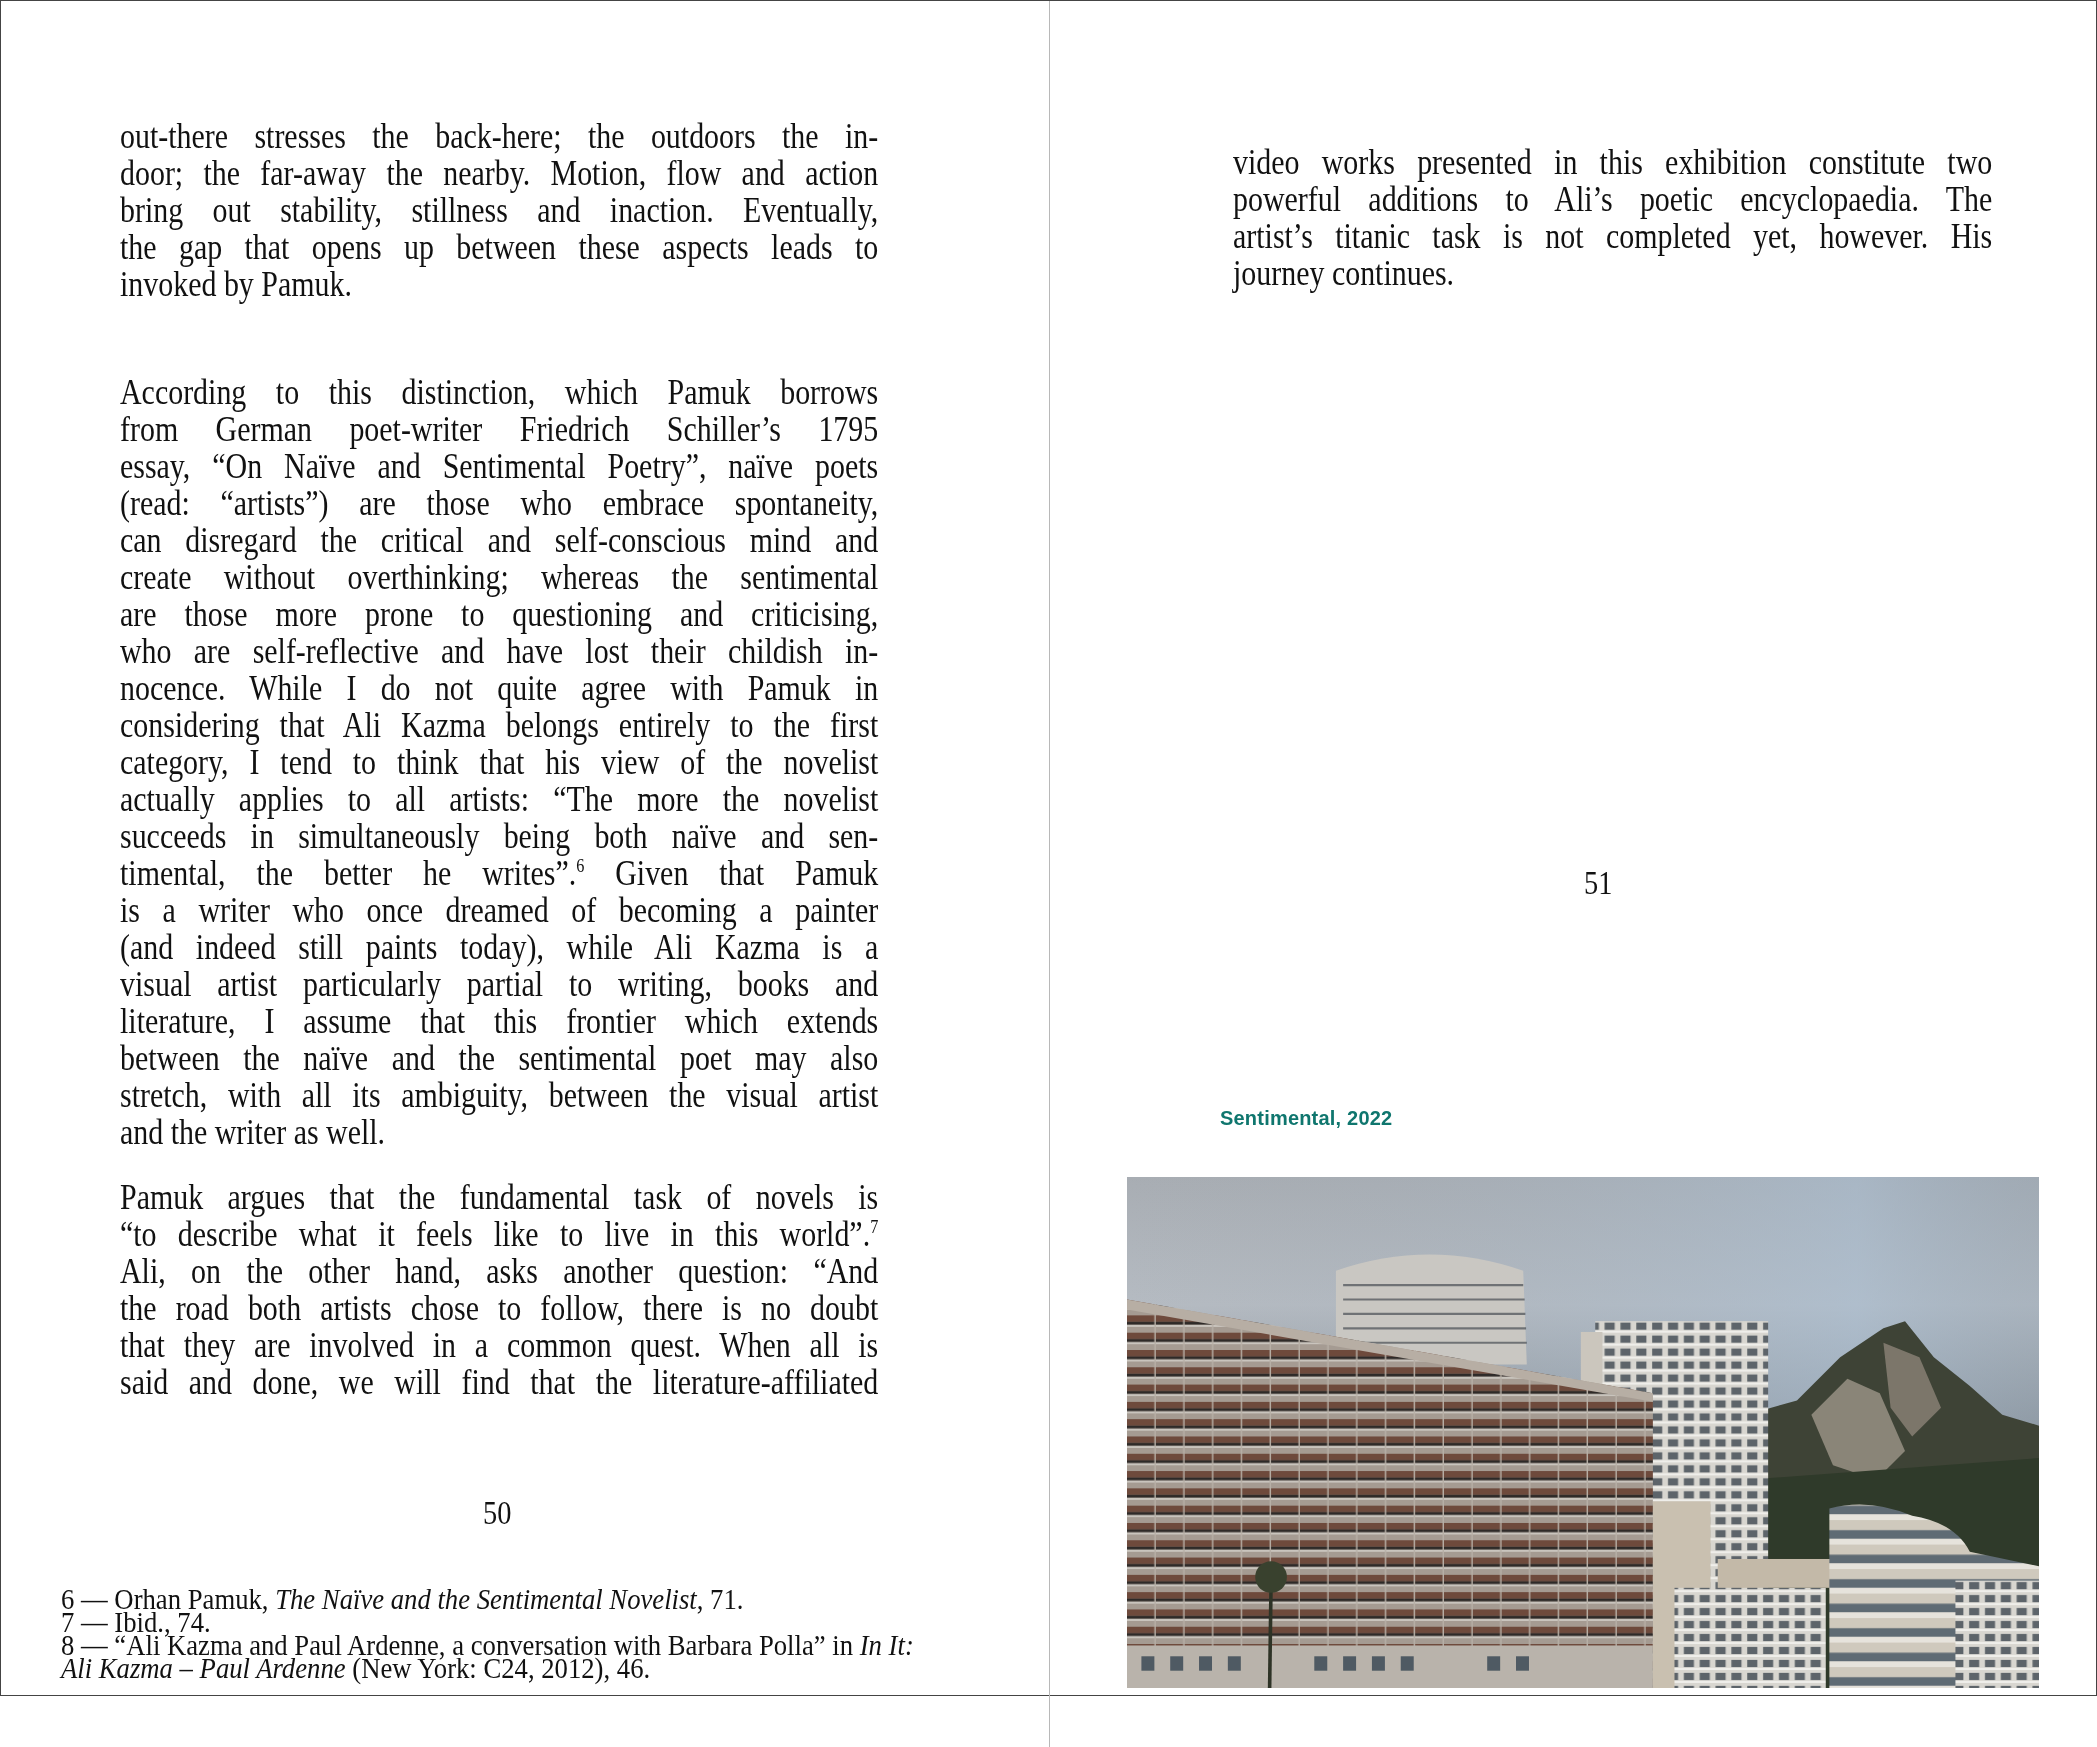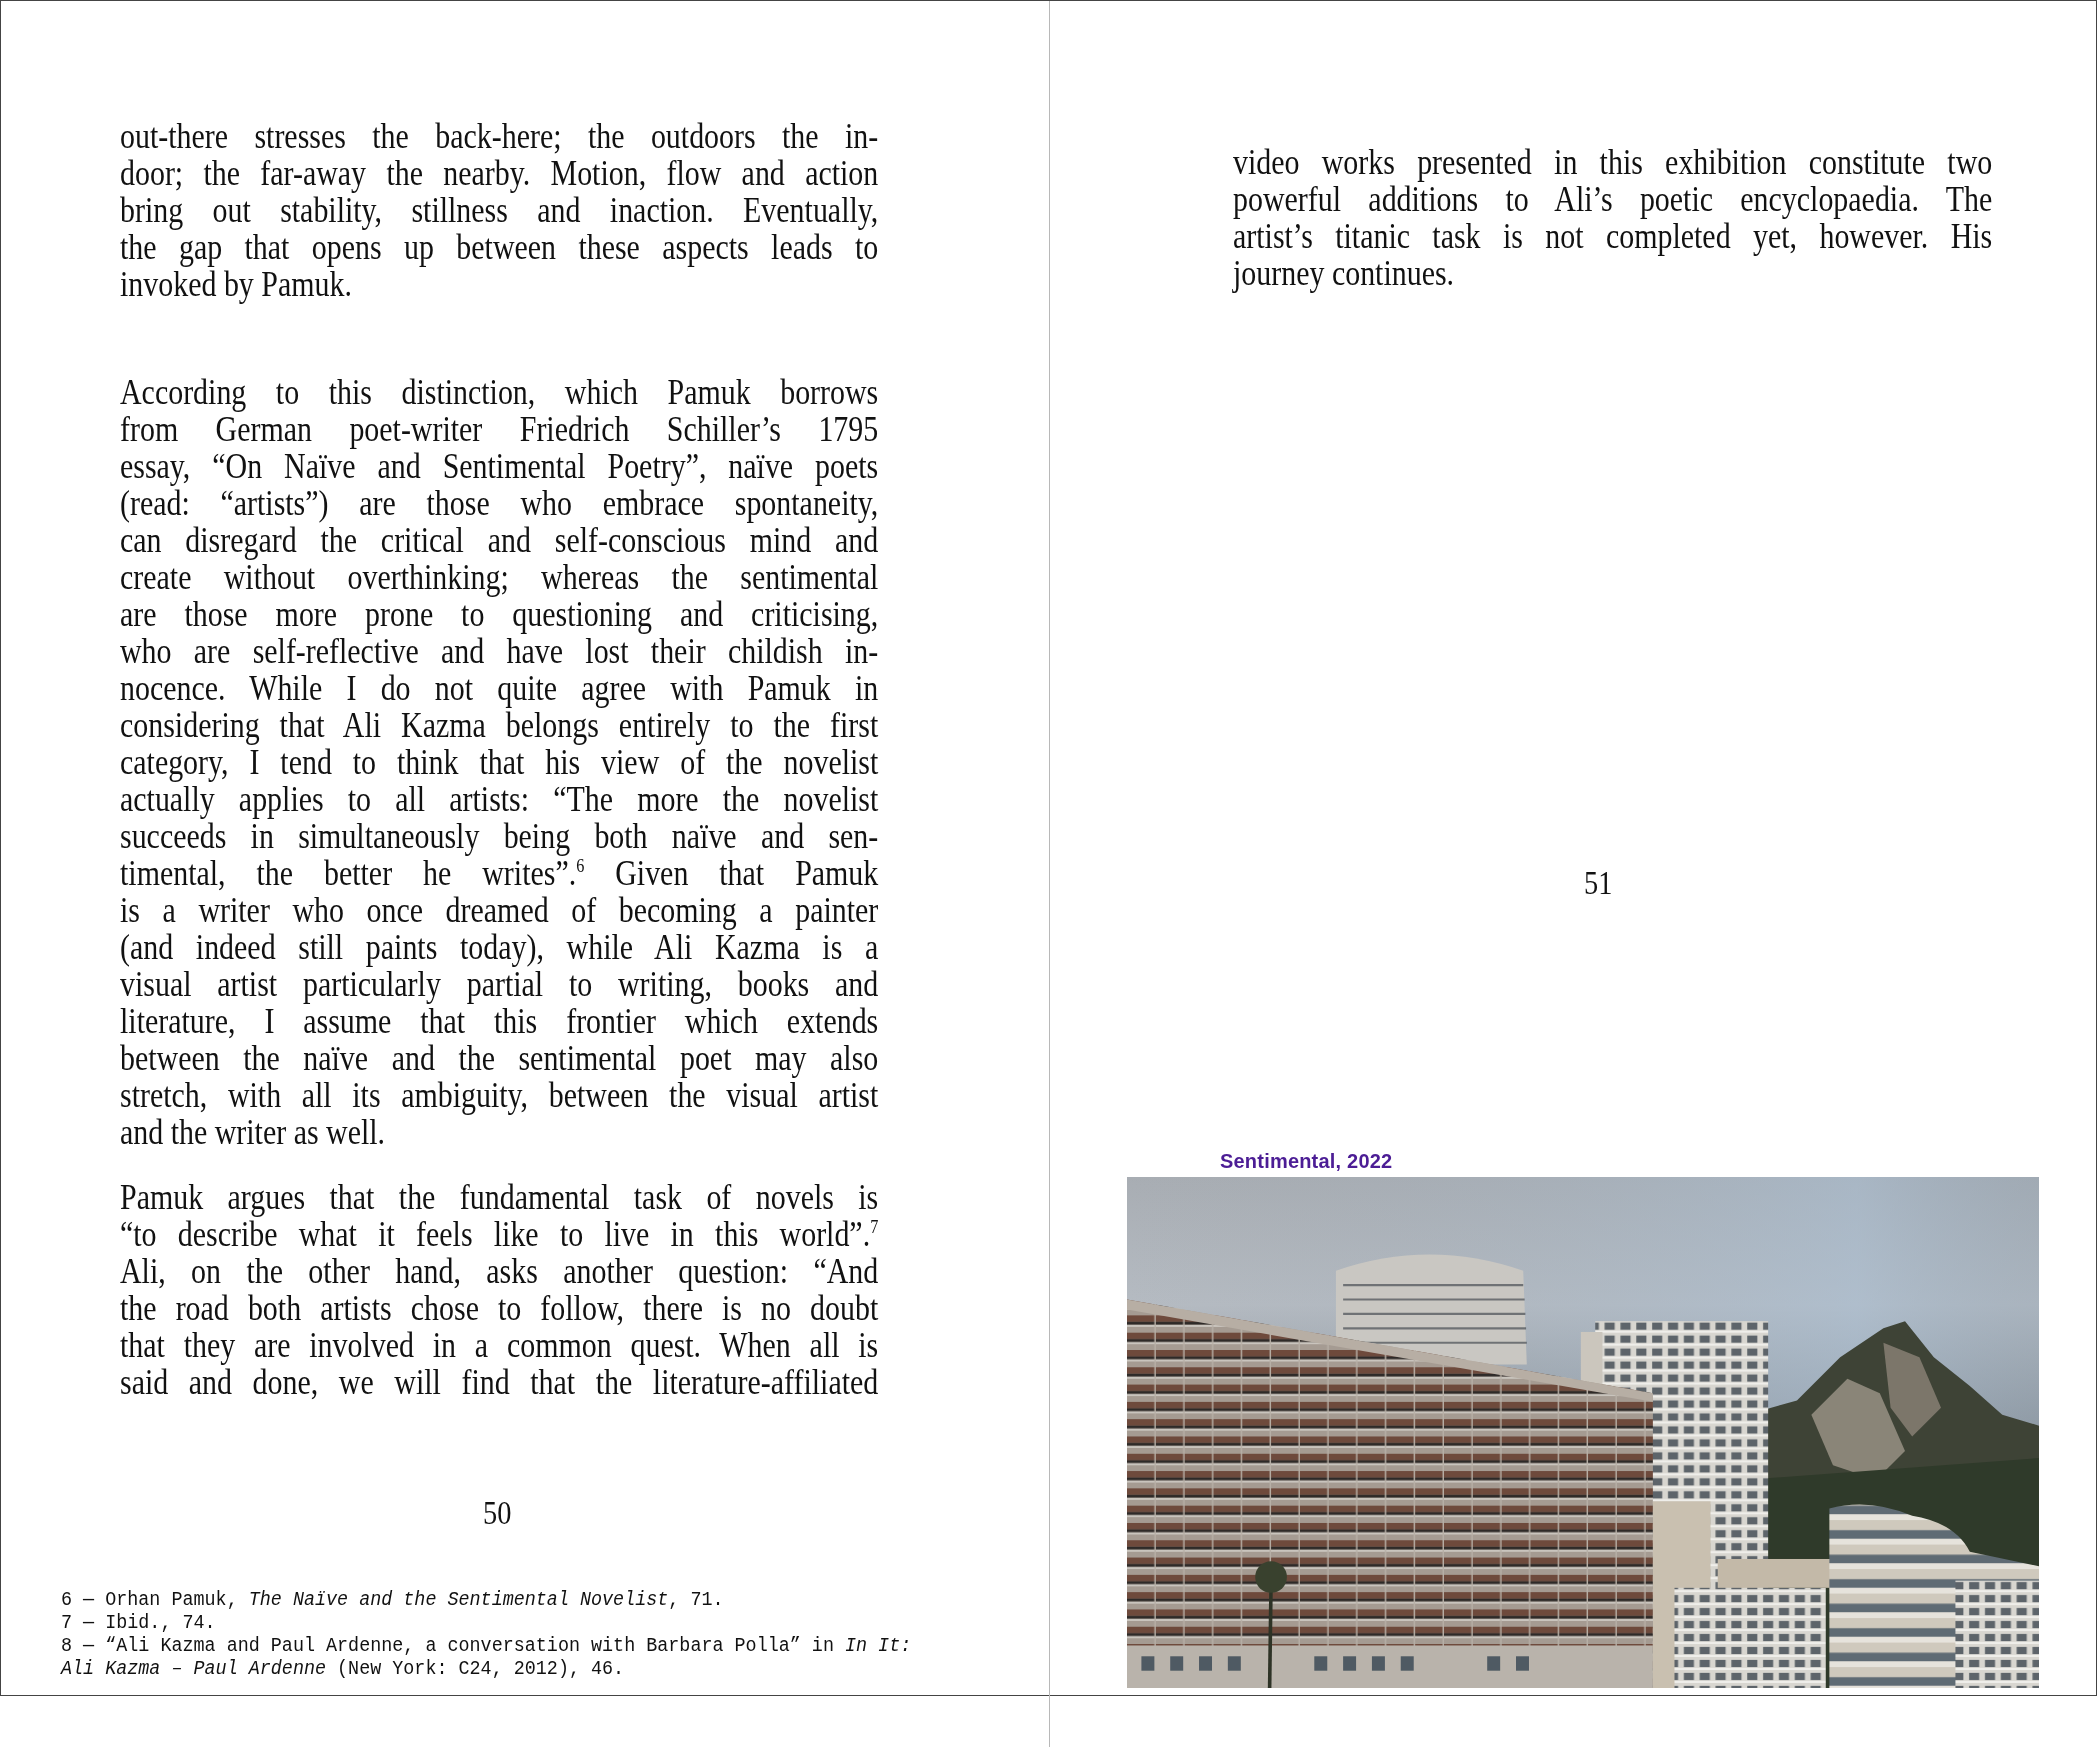--- a/index.html
+++ b/index.html
@@ -28,27 +28,27 @@
   .rc { left: 1220px; width: 759px; margin-left: 12px; }
   
   .cond { display: block; width: 117%; transform: scaleX(0.855); transform-origin: 0 0; }
   sup.fn { font-size: 19px; vertical-align: 0; position: relative; top: -13px; }
   .pagenum {
     position: absolute; font-family: "Liberation Serif", serif; font-size: 33px; color: #111;
     transform: scaleX(0.86); transform-origin: 0 0;
   }
   .footnotes {
     position: absolute; left: 60px; top: 1587px; width: 1008px;
-    font-family: Liberation Mono, monospace; font-size: 20px; line-height: 23px; color: #111;
+    font-family: Liberation Serif, serif; font-size: 29px; line-height: 23px; color: #111;
   }
   .footnotes .fnline { display: block; white-space: nowrap; transform: scaleX(0.92); transform-origin: 0 0; }
   .caption {
-    position: absolute; left: 1219px; top: 1149px;
+    position: absolute; left: 1219px; top: 1106px;
     font-family: "Liberation Sans", "DejaVu Sans", sans-serif; font-weight: bold;
-    font-size: 20px; color: #4c1d95; letter-spacing: 0.2px;
+    font-size: 20px; color: #0f766e; letter-spacing: 0.2px;
   }
   .photo {
     position: absolute; left: 1126px; top: 1176px; width: 912px; height: 511px; overflow: hidden;
     background: linear-gradient(180deg, #a9aeb4 0%, #b8bec5 20%, #9aa1a8 45%, #5f6668 70%, #4a4e4c 100%);
   }
   .photo svg { display: block; width: 100%; height: 100%; }
 </style>
 </head>
 <body>
 

